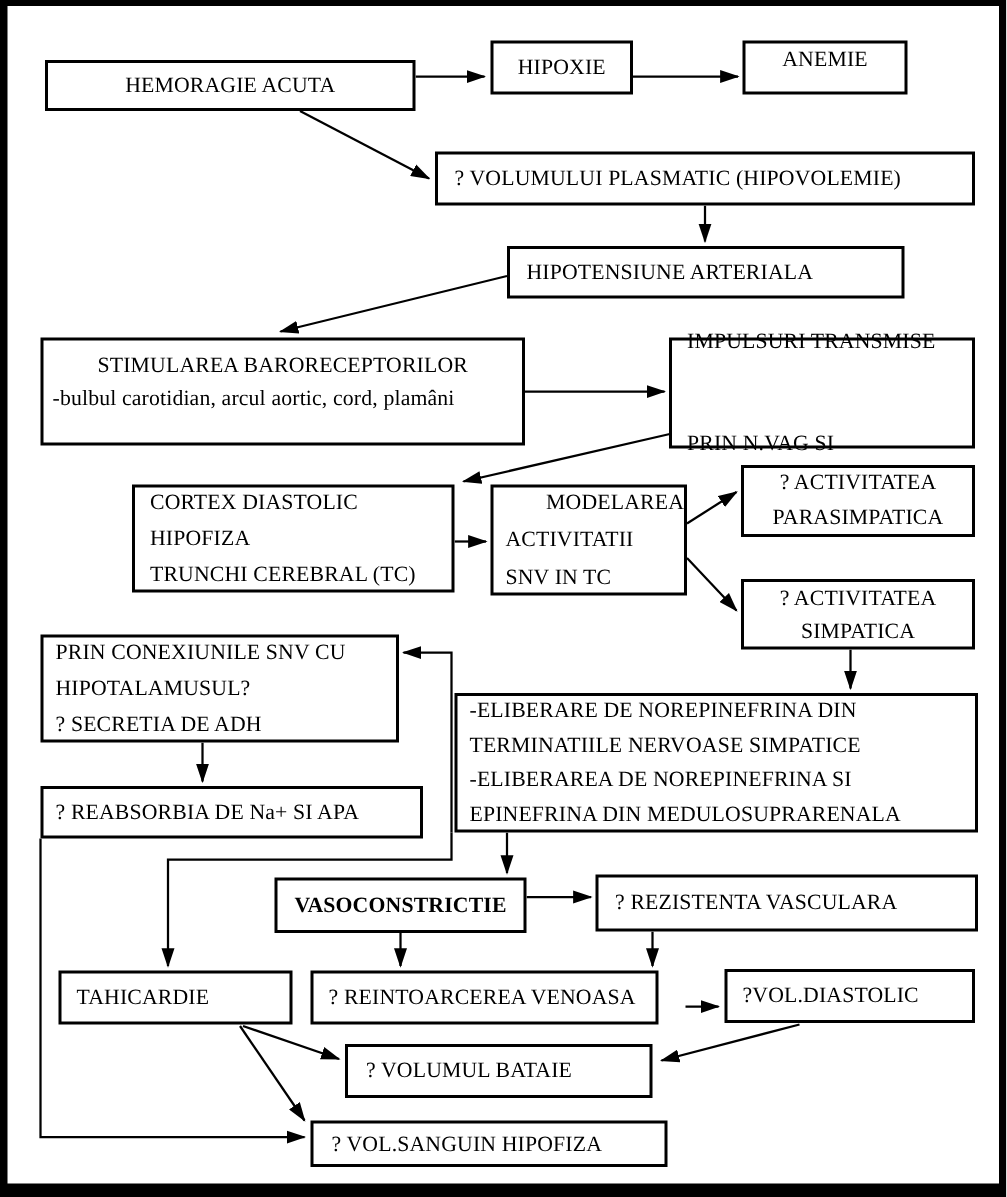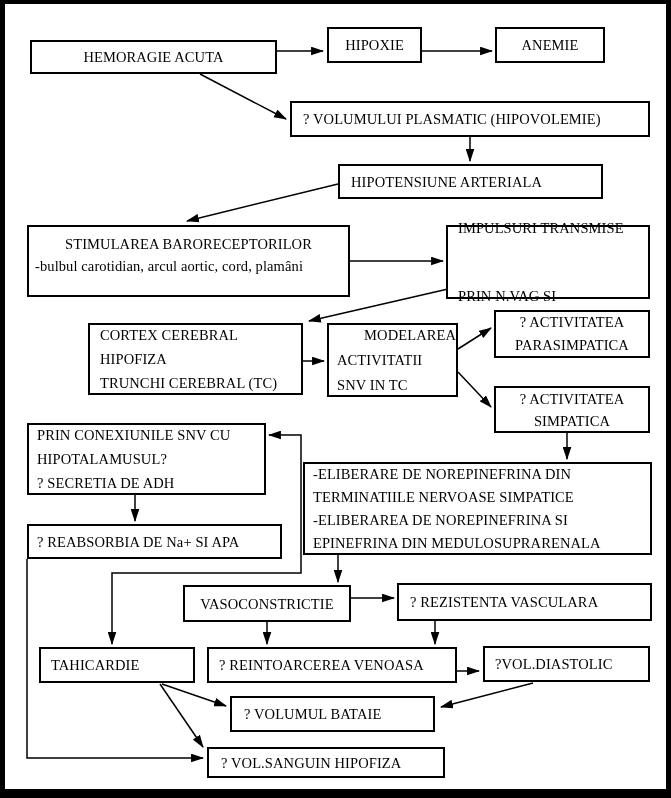--- a/index.html
+++ b/index.html
@@ -68,39 +68,39 @@
       <polyline points="160,684 203,747" marker-end="url(#ah)"></polyline>
       <polyline points="533,683 441,707" marker-end="url(#ah)"></polyline>
     </svg>
   <div id="nodes">
       <div class="node" style="left: 30px; top: 40px; width: 247px; height: 34px; justify-content: center;">
         <div class="line" style="text-align: center;">HEMORAGIE ACUTA</div>
       </div>
       <div class="node" style="left: 327px; top: 27px; width: 95px; height: 36px; justify-content: center;">
         <div class="line" style="text-align: center;">HIPOXIE</div>
       </div>
-      <div class="node" style="left: 495px; top: 27px; width: 110px; height: 36px; justify-content: center;">
+      <div class="node" style="left: 495px; top: 27px; width: 110px; height: 36px; justify-content: flex-start;">
         <div class="line" style="text-align: center;">ANEMIE</div>
       </div>
       <div class="node" style="left: 290px; top: 101px; width: 360px; height: 36px; justify-content: center; padding: 0px 0px 0px 11px;">
         <div class="line" style="text-align: left;">? VOLUMULUI PLASMATIC (HIPOVOLEMIE)</div>
       </div>
       <div class="node" style="left: 338px; top: 164px; width: 265px; height: 35px; justify-content: center; padding: 0px 0px 0px 11px;">
         <div class="line" style="text-align: left;">HIPOTENSIUNE ARTERIALA</div>
       </div>
       <div class="node" style="left: 27px; top: 225px; width: 323px; height: 72px; justify-content: flex-start; padding: 6px 6px 0px;">
         <div class="line" style="text-align: center; line-height: 22px;">STIMULAREA BARORECEPTORILOR</div>
         <div class="line" style="text-align: left; line-height: 22px;">-bulbul carotidian, arcul aortic, cord, plamâni</div>
       </div>
       <div class="node" style="left: 446px; top: 225px; width: 204px; height: 74px; justify-content: center; padding: 0px 0px 0px 10px; gap: 44px;">
         <div class="line" style="text-align: left; line-height: 24px;">IMPULSURI TRANSMISE</div>
         <div class="line" style="text-align: left; line-height: 24px;">PRIN N.VAG SI</div>
       </div>
       <div class="node" style="left: 88px; top: 323px; width: 215px; height: 72px; justify-content: center; padding: 0px 0px 0px 10px;">
-        <div class="line" style="text-align: left; line-height: 24px;">CORTEX CEREBRAL</div>
+        <div class="line" style="text-align: left; line-height: 24px;">CORTEX DIASTOLIC</div>
         <div class="line" style="text-align: left; line-height: 24px;">HIPOFIZA</div>
         <div class="line" style="text-align: left; line-height: 24px;">TRUNCHI CEREBRAL (TC)</div>
       </div>
       <div class="node" style="left: 327px; top: 323px; width: 131px; height: 74px; justify-content: center; padding: 0px 0px 0px 8px;">
         <div class="line" style="text-align: right; line-height: 25px; font-family: Liberation Serif, serif;">MODELAREA</div>
         <div class="line" style="text-align: left; line-height: 25px;">ACTIVITATII</div>
         <div class="line" style="text-align: left; line-height: 25px;">SNV IN TC</div>
       </div>
       <div class="node" style="left: 494px; top: 310px; width: 156px; height: 48px; justify-content: center;">
         <div class="line" style="text-align: center; line-height: 23px;">? ACTIVITATEA</div>
@@ -118,29 +118,29 @@
       <div class="node" style="left: 303px; top: 462px; width: 349px; height: 93px; justify-content: center; padding: 0px 0px 0px 8px;">
         <div class="line" style="text-align: left; line-height: 23px;">-ELIBERARE DE NOREPINEFRINA DIN</div>
         <div class="line" style="text-align: left; line-height: 23px;">TERMINATIILE NERVOASE SIMPATICE</div>
         <div class="line" style="text-align: left; line-height: 23px;">-ELIBERAREA DE NOREPINEFRINA SI</div>
         <div class="line" style="text-align: left; line-height: 23px;">EPINEFRINA DIN MEDULOSUPRARENALA</div>
       </div>
       <div class="node" style="left: 27px; top: 524px; width: 255px; height: 35px; justify-content: center; padding: 0px 0px 0px 8px;">
         <div class="line" style="text-align: left;">? REABSORBIA DE Na+ SI APA</div>
       </div>
       <div class="node" style="left: 183px; top: 585px; width: 168px; height: 37px; justify-content: center;">
-        <div class="line" style="text-align: center;">VASOCONSTRICTIE</div>
+        <div class="line" style="text-align: center; font-weight: bold;">VASOCONSTRICTIE</div>
       </div>
       <div class="node" style="left: 397px; top: 583px; width: 255px; height: 38px; justify-content: center; padding: 0px 0px 0px 11px;">
         <div class="line" style="text-align: left;">? REZISTENTA VASCULARA</div>
       </div>
       <div class="node" style="left: 39px; top: 647px; width: 156px; height: 36px; justify-content: center; padding: 0px 0px 0px 10px;">
         <div class="line" style="text-align: left;">TAHICARDIE</div>
       </div>
-      <div class="node" style="left: 207px; top: 647px; width: 250px; height: 36px; justify-content: center; padding: 0px 0px 0px 10px;">
+      <div class="node" style="left: 207px; top: 647px; width: 232px; height: 36px; justify-content: center; padding: 0px 0px 0px 10px;">
         <div class="line" style="text-align: left;">? REINTOARCEREA VENOASA</div>
       </div>
       <div class="node" style="left: 483px; top: 646px; width: 167px; height: 36px; justify-content: center; padding: 0px 0px 0px 10px;">
         <div class="line" style="text-align: left;">?VOL.DIASTOLIC</div>
       </div>
       <div class="node" style="left: 230px; top: 696px; width: 205px; height: 36px; justify-content: center; padding: 0px 0px 0px 12px;">
         <div class="line" style="text-align: left;">? VOLUMUL BATAIE</div>
       </div>
       <div class="node" style="left: 207px; top: 747px; width: 238px; height: 31px; justify-content: center; padding: 0px 0px 0px 12px;">
         <div class="line" style="text-align: left;">? VOL.SANGUIN HIPOFIZA</div>

